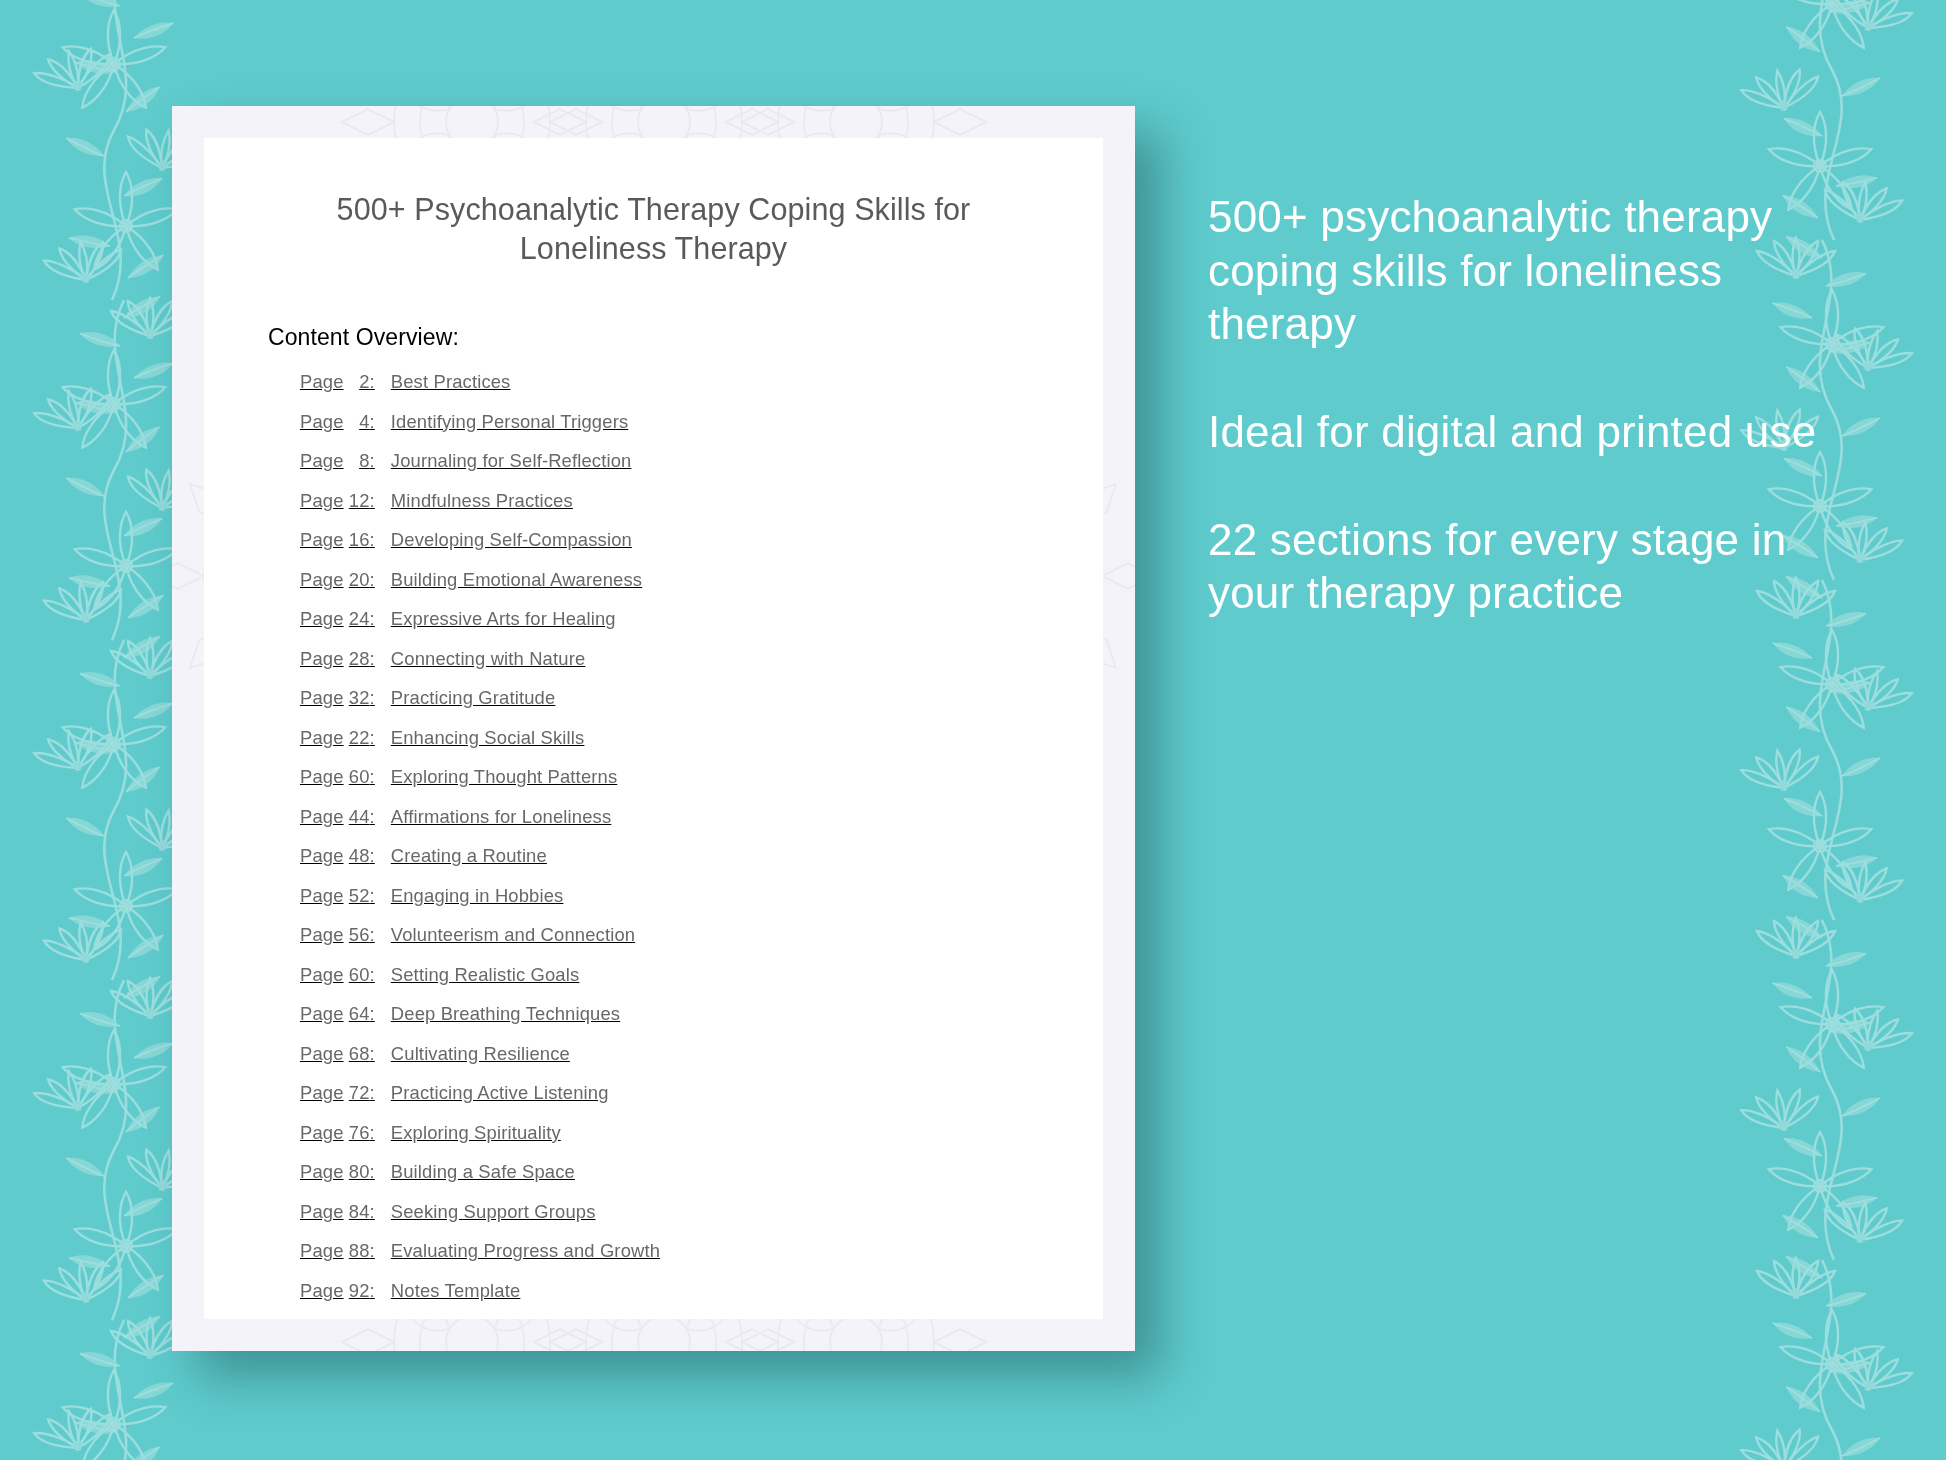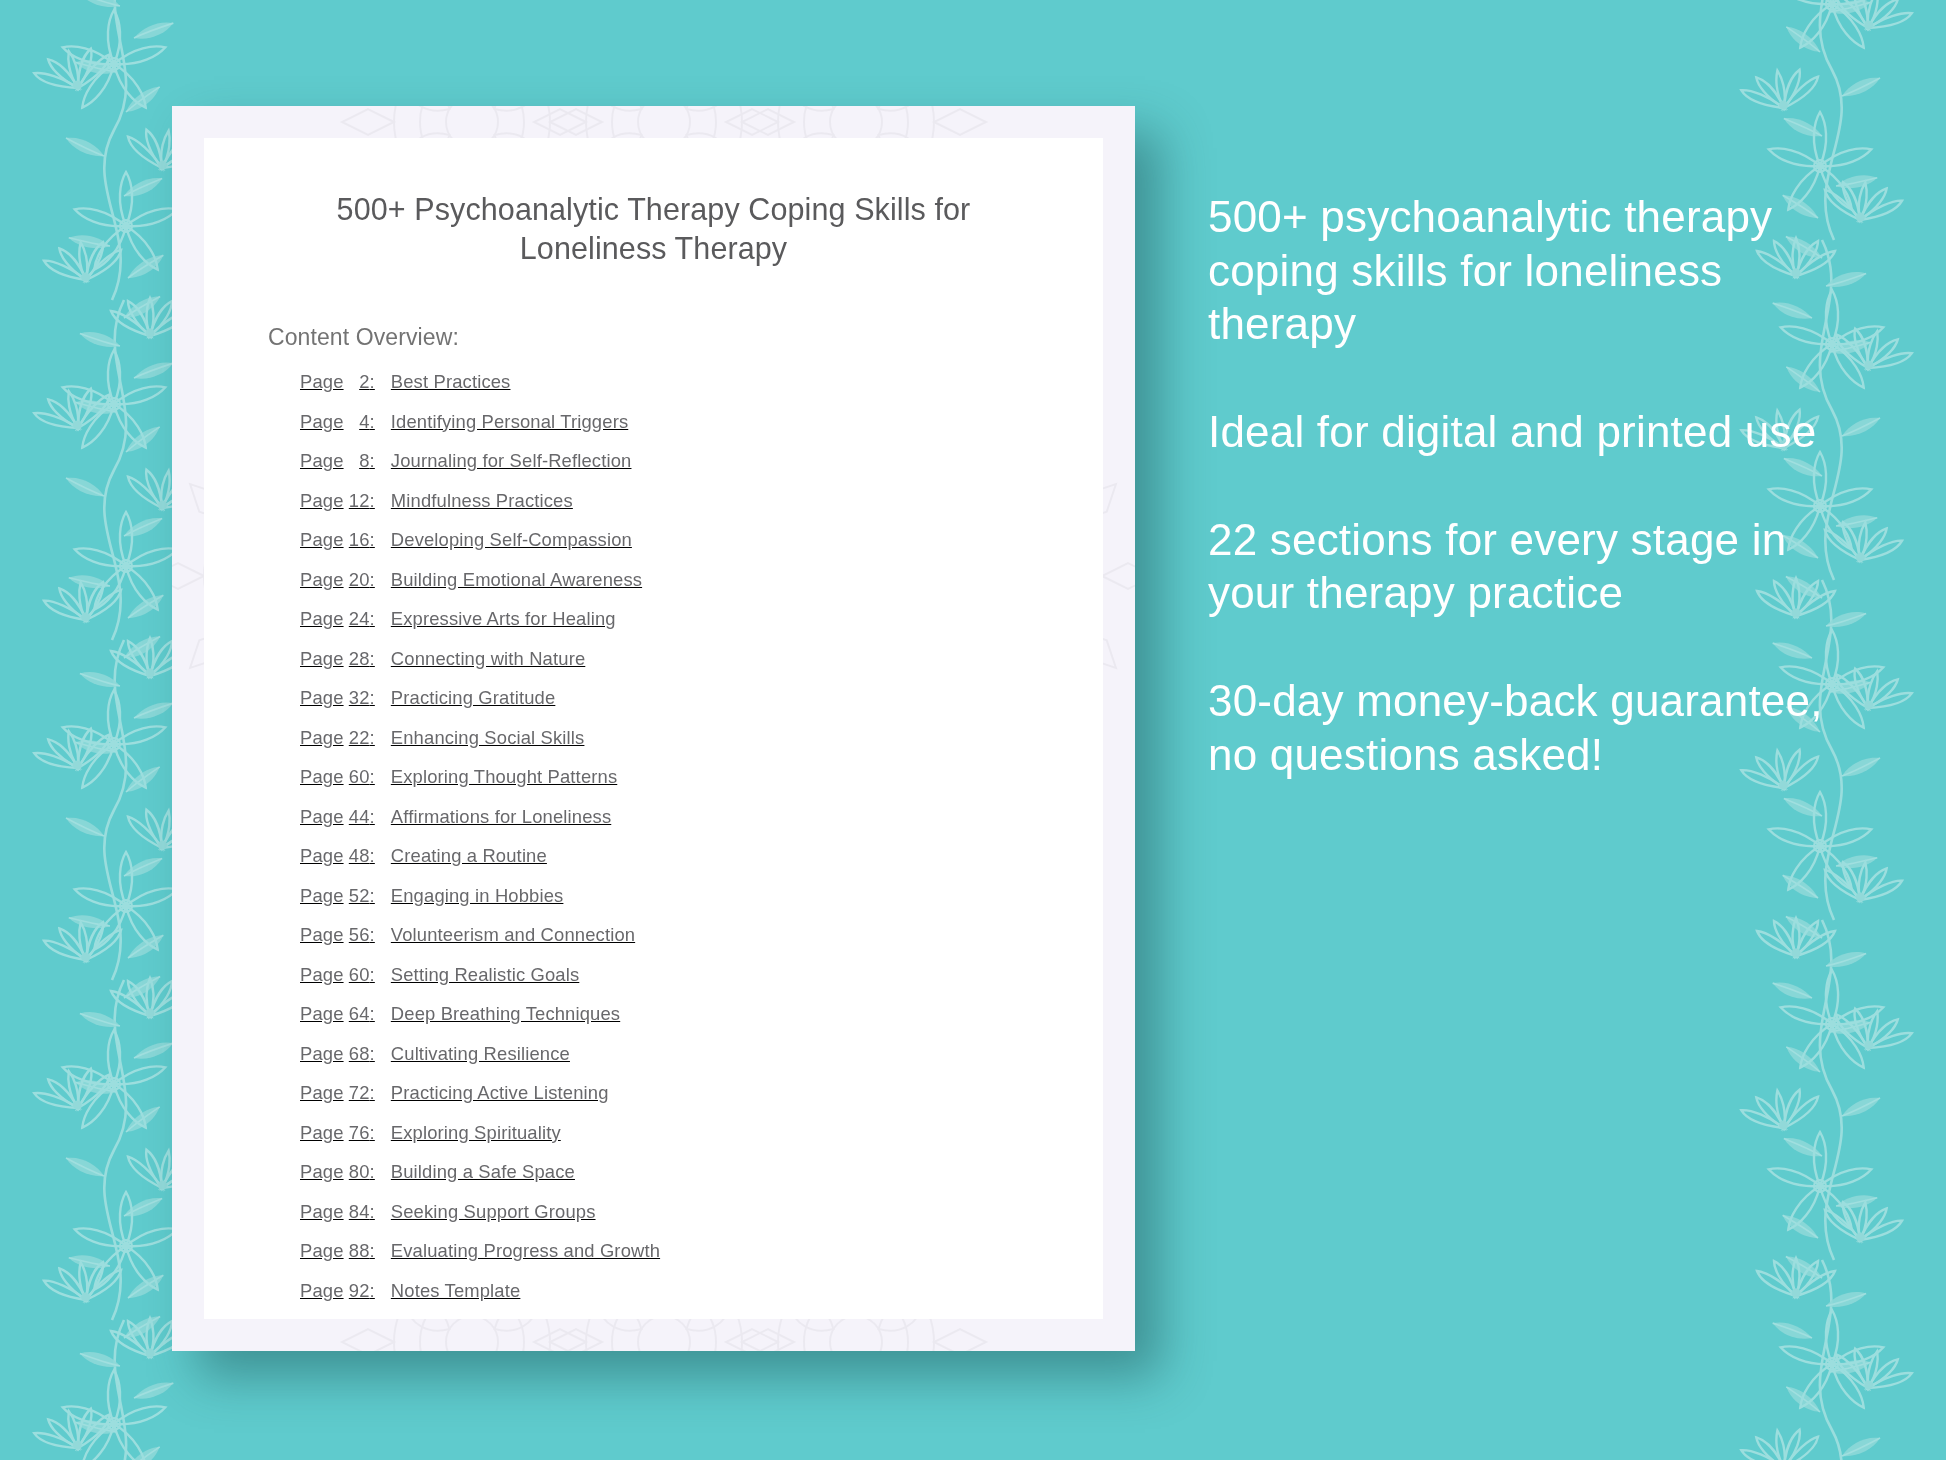--- a/index.html
+++ b/index.html
@@ -73,21 +73,21 @@
     line-height: 1.28;
     color: #5A5A5C;
     text-align: center;
     letter-spacing: 0.1px;
     padding: 0 22px;
   }
   #content-overview-label {
     margin: 56px 0 0 6px;
     font-size: 23px;
     font-weight: 400;
-    color: #737373;
+    color: #000000;
     letter-spacing: 0.1px;
   }
   #toc-list {
     list-style: none;
     margin: 22px 0 0 0;
     padding: 0 0 0 38px;
     text-decoration: underline;
   }
   .toc-row {
     display: flex;
@@ -386,14 +386,13 @@
           </li>
         </ul>
     </div>
   </div>
 </div>
 
 <div id="marketing-column">
     <p class="marketing-paragraph">500+ psychoanalytic therapy coping skills for loneliness therapy</p>
     <p class="marketing-paragraph">Ideal for digital and printed use</p>
     <p class="marketing-paragraph">22 sections for every stage in your therapy practice</p>
-    <p class="marketing-paragraph">30-day money-back guarantee, no questions asked!</p>
   </div>
 
 </body></html>

